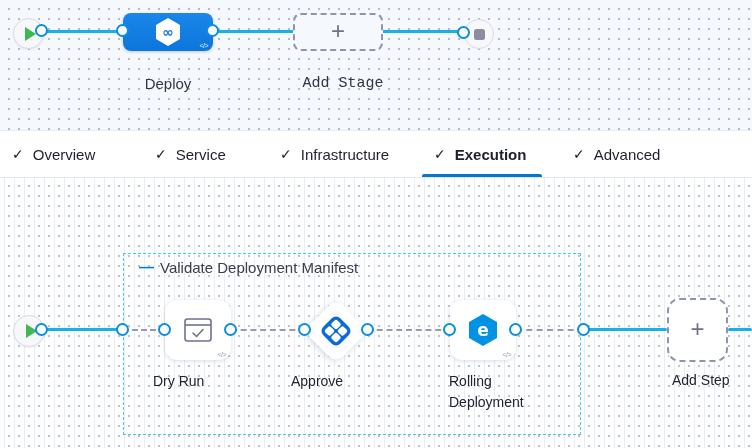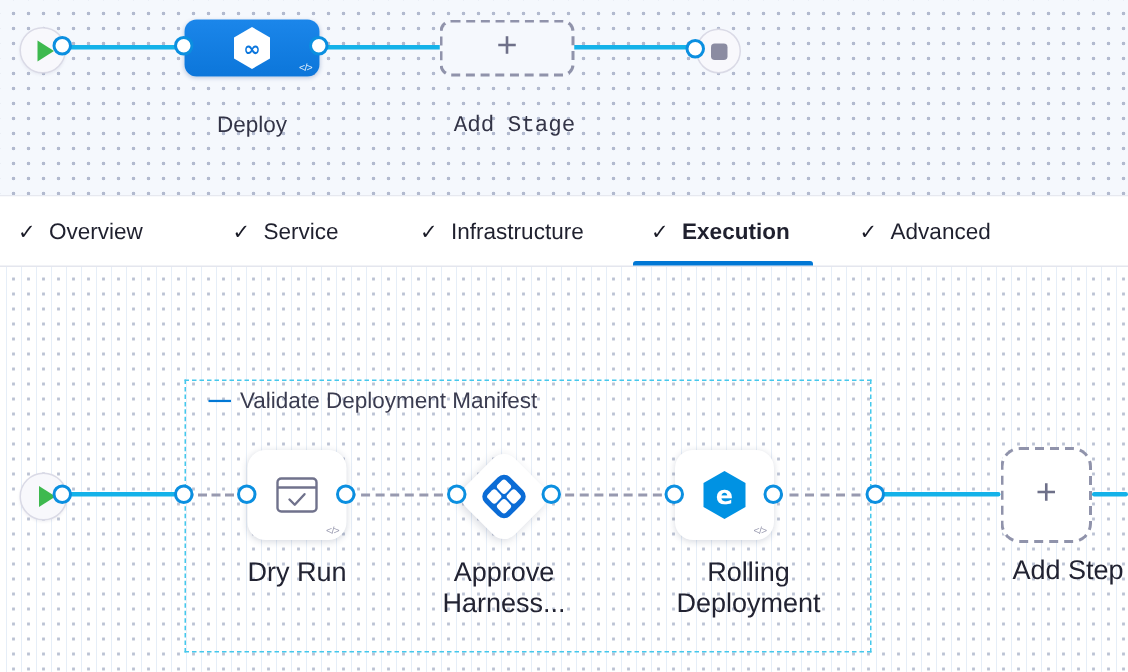--- a/index.html
+++ b/index.html
@@ -45,21 +45,21 @@
   .group-label{position:absolute;left:139px;top:82px;display:flex;align-items:center;gap:6px;z-index:3;cursor:pointer;}
   .group-dash{color:#0278d5;font-weight:bold;font-size:15px;line-height:1;margin-top:-2px;}
   .group-text{font-size:15px;color:#3b3c50;text-align:right;}
   .dashline{position:absolute;height:0;border-top:2px dashed #989ab0;z-index:2;}
   .step-card{position:absolute;width:66px;height:60px;background:#fff;border-radius:12px;z-index:4;cursor:pointer;
     box-shadow:0 1px 4px rgba(40,55,95,.18);display:flex;align-items:center;justify-content:center;}
   .diamond-wrap{position:absolute;left:304px;top:122px;width:64px;height:64px;z-index:4;cursor:pointer;}
   .diamond-card{position:absolute;left:9px;top:9px;width:46px;height:46px;background:#fff;border-radius:10px;
     transform:rotate(45deg);box-shadow:0 2px 6px rgba(40,55,95,.18);}
   .diamond-icon{position:absolute;left:13px;top:13px;}
-  .exec-label{position:absolute;font-size:18px;color:#222332;text-align:center;line-height:21px;z-index:3;}
+  .exec-label{position:absolute;font-size:14px;color:#222332;line-height:21px;z-index:3;}
 </style>
 </head>
 <body>
 
 <div class="app">
 
   <div class="stage-canvas">
     <div class="hline" style="left:27px;top:30px;width:451px;"></div>
 
     <div class="start-node" style="left:13px;top:18px;width:29px;height:29px;">
@@ -176,21 +176,20 @@
     <div class="connector" style="left:224px;top:146px;"></div>
     <div class="connector" style="left:298px;top:146px;"></div>
     <div class="connector" style="left:361px;top:146px;"></div>
     <div class="connector" style="left:443px;top:146px;"></div>
     <div class="connector" style="left:509px;top:146px;"></div>
     <div class="connector" style="left:577px;top:146px;"></div>
 
     <div class="exec-label" style="left:153px;top:194px;width:90px;">Dry Run</div>
     <div class="exec-label" style="left:291px;top:194px;width:90px;">
       <div>Approve</div>
-      <div>Harness...</div>
     </div>
     <div class="exec-label" style="left:449px;top:194px;width:100px;">
       <div>Rolling</div>
       <div>Deployment</div>
     </div>
     <div class="exec-label" style="left:672px;top:193px;width:80px;">Add Step</div>
   </div>
 
 </div>
 

